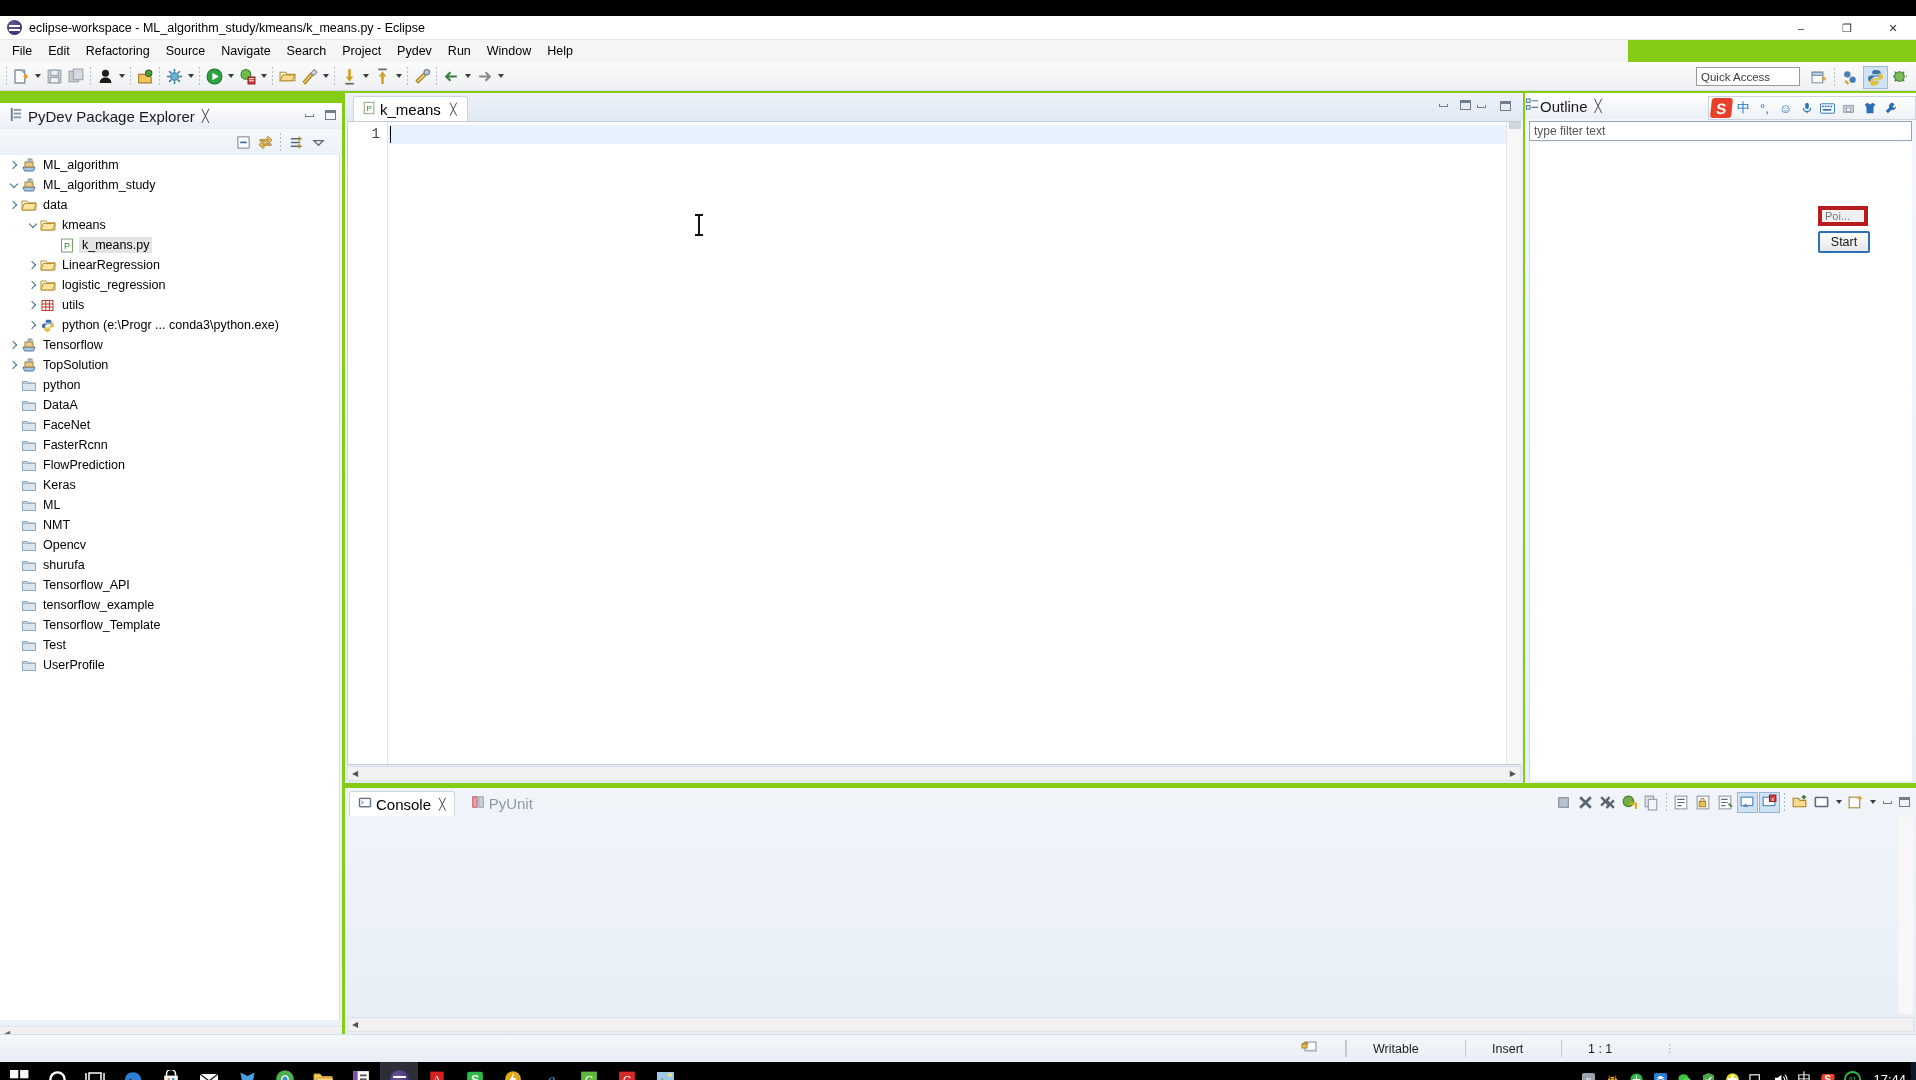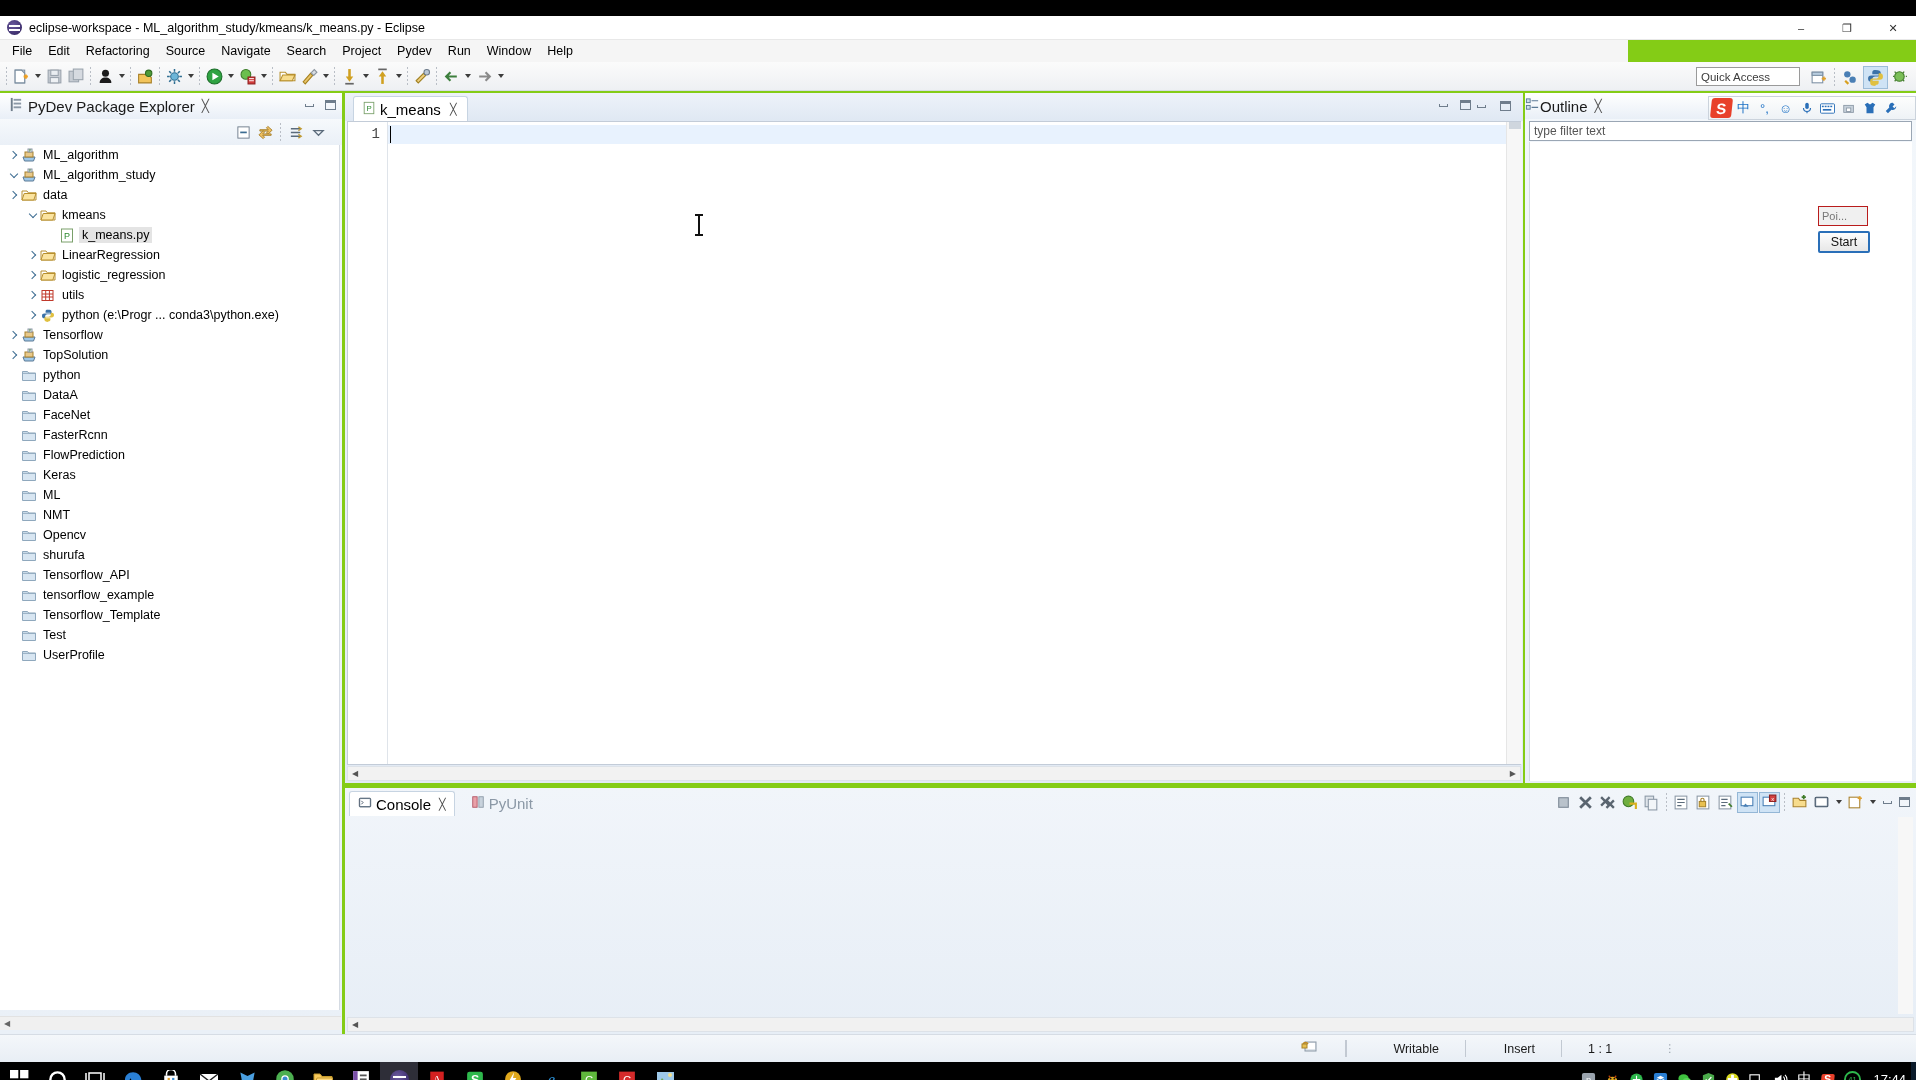--- a/index.html
+++ b/index.html
@@ -93,21 +93,21 @@
   }
   .tr-perspectives {
     position: absolute; right: 3px; top: 49px; height: 24px;
     display: flex; align-items: center;
   }
   .persp-btn { width: 25px; height: 23px; display:flex; align-items:center; justify-content:center; }
   .persp-btn.active { background: #cfe3f5; border: 1px solid #9cbcd8; }
 
   
   .explorer {
-    position: absolute; left: 0; top: 77px; width: 342px; height: 941px;
+    position: absolute; left: 0; top: 87px; width: 342px; height: 941px;
     background: linear-gradient(#f3f7fb, #eaf0f7);
   }
   .view-header {
     height: 26px; display: flex; align-items: center;
     background: linear-gradient(#ffffff, #e9eff7);
     position: relative;
   }
   .view-header .vh-icon { margin-left: 8px; margin-right: 5px; }
   .view-title {
     font-size: 15px; color: #1a1a1a; white-space: nowrap;
@@ -264,21 +264,21 @@
     transform: skewX(-6deg); border-radius: 3px;
   }
   .sg-ico { width: 19px; height: 19px; display:flex; align-items:center; justify-content:center;
             font-size: 13px; color: #1a6fc4; }
 
   
   .start-popup {
     position: absolute; left: 1818px; top: 190px; width: 56px; height: 56px;
   }
   .start-poi {
-    width: 50px; height: 20px; background: #f0f0f0; border: 1px solid #b91c1c;
+    width: 50px; height: 20px; background: #f0f0f0; border: 4px solid #b91c1c;
     font-size: 11px; color: #777; display: flex; align-items: center; padding-left: 3px;
   }
   .start-btn {
     margin-top: 5px; width: 52px; height: 22px;
     background: linear-gradient(#fdfdfd, #e7e7e7);
     border: 2px solid #2a6fb8; border-radius: 2px;
     display: flex; align-items: center; justify-content: center;
     font-size: 12.5px; color: #111;
   }
 
@@ -323,21 +323,21 @@
   .console-hscroll span { font-size: 8px; color: #555; padding: 0 4px; }
 
   
   .statusbar {
     position: absolute; left: 0; bottom: 34px; width: 1916px; height: 28px;
     background: linear-gradient(#f4f7fa, #e8eef5);
     border-top: 1px solid #d6dce4;
     display: flex; align-items: center;
   }
   .sb-seg {
-    font-size: 12.5px; color: #1a1a1a; padding: 0 26px; white-space: nowrap; text-align: right;
+    font-size: 12.5px; color: #1a1a1a; padding: 0 26px; white-space: nowrap;
   }
   .sb-div { width: 1px; height: 17px; background: #c2c9d2; }
 
   
   .taskbar {
     position: absolute; left: 0; bottom: 0; width: 1916px; height: 34px;
     background: #000; display: flex; align-items: center;
   }
   .tb-item {
     width: 38px; height: 34px; display: flex; align-items: center; justify-content: center;

